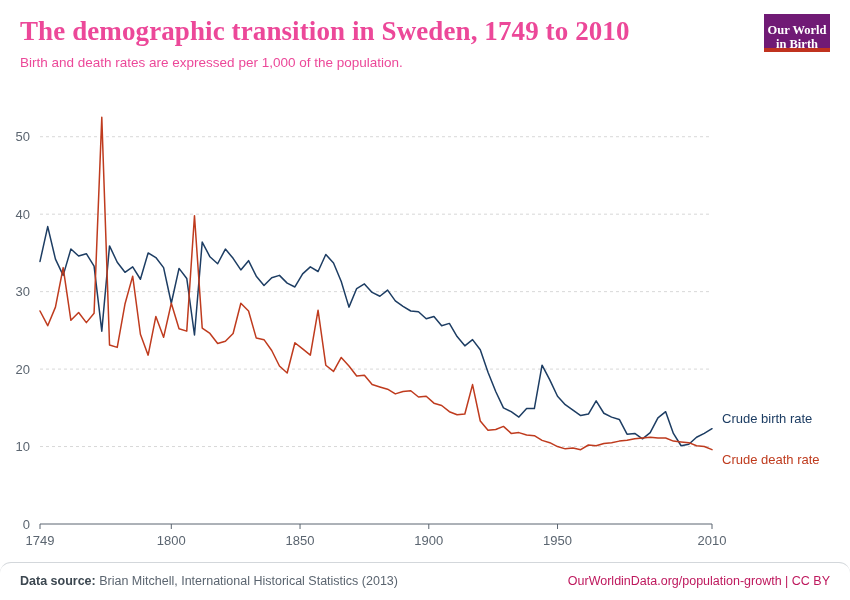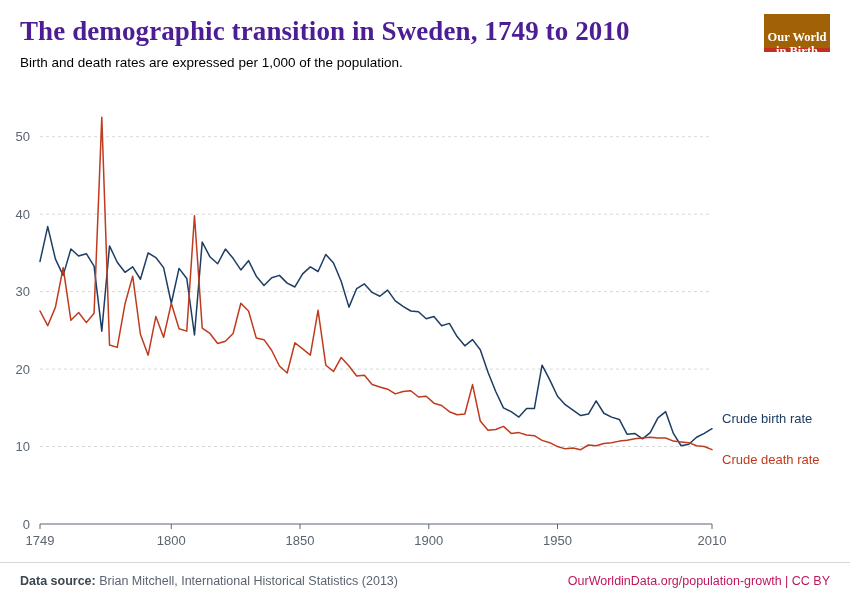--- a/index.html
+++ b/index.html
@@ -18,45 +18,45 @@
     position: relative;
     width: 850px;
     height: 600px;
     box-sizing: border-box;
     padding: 16px 20px 0 20px;
   }
   .title {
     font-family: "Liberation Serif", serif;
     font-size: 27px;
     font-weight: 600;
-    color: #4c1d95;
+    color: #ec4899;
     letter-spacing: 0.1px;
     margin: 0;
     line-height: 1.15;
   }
   .subtitle {
     font-size: 13.5px;
-    color: #000000;
+    color: #ec4899;
     margin-top: 8px;
     font-family: "Liberation Sans", sans-serif;
   }
   .logo {
     position: absolute;
     top: 14px;
     right: 20px;
     width: 66px;
     height: 38px;
-    background: #a16207;
+    background: #701a75;
     color: #ffffff;
     font-family: "Liberation Serif", serif;
     font-weight: 700;
     font-size: 12.5px;
     line-height: 14px;
     text-align: center;
-    padding-top: 16px;
+    padding-top: 9px;
     box-sizing: border-box;
     border-bottom: 4px solid #c0321f;
   }
   .logo span {
     display: block;
   }
   .chart-area {
     position: absolute;
     left: 0;
     top: 76px;
@@ -76,20 +76,21 @@
     font-size: 13px;
   }
   .footer {
     position: absolute;
     left: 0;
     bottom: 0;
     width: 850px;
     height: 38px;
     border-top: 1px solid #d3d7db;
     box-sizing: border-box;
+    border-radius: 11px;
   }
   .footer-inner {
     position: relative;
     padding: 10px 20px 0 20px;
     font-size: 12.5px;
     color: #5b6570;
   }
   .footer-left {
     position: absolute;
     left: 20px;

